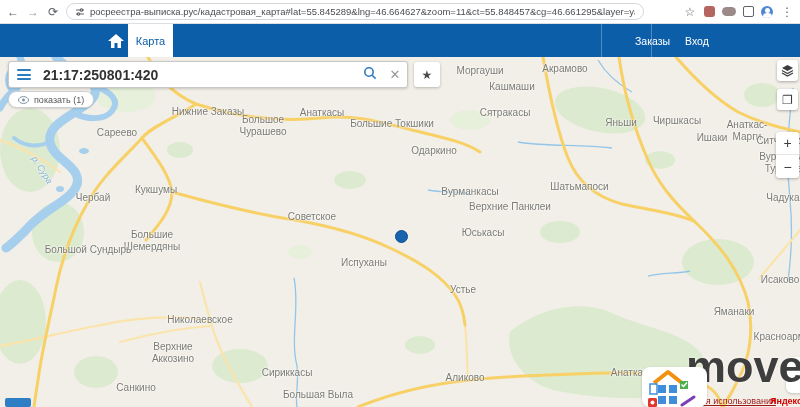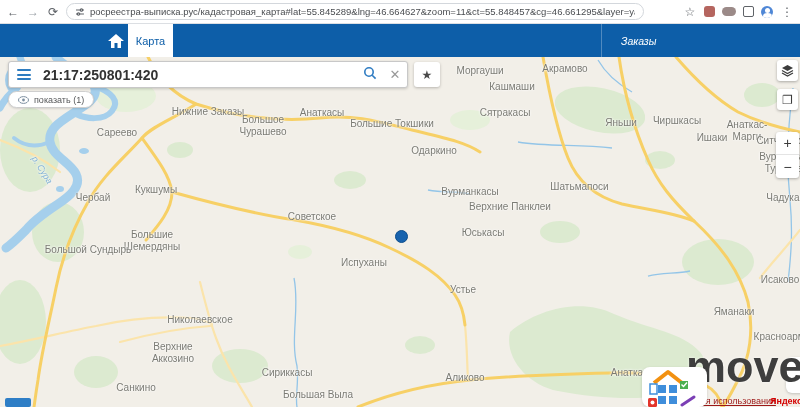--- a/index.html
+++ b/index.html
@@ -19,21 +19,21 @@
   .profile{width:12px;height:12px;border-radius:50%;background:#4f87d6;position:relative;overflow:hidden;}
   .profile::before{content:"";position:absolute;left:3.5px;top:2px;width:5px;height:5px;border-radius:50%;background:#fff;}
   .profile::after{content:"";position:absolute;left:1.5px;top:7.5px;width:9px;height:6px;border-radius:50%;background:#fff;}
 
   
   #appbar{position:absolute;left:0;top:24px;width:800px;height:33px;background:#0d5ea8;z-index:55;}
   #home-btn{position:absolute;left:104px;top:0;width:24px;height:33px;display:flex;align-items:center;justify-content:center;cursor:pointer;}
   #tab-map{position:absolute;left:128px;top:0;width:45px;height:33px;background:#fff;color:#0d5ea8;
     font-size:11px;display:flex;align-items:center;justify-content:center;cursor:pointer;}
   .appbar-item{position:absolute;top:0;height:33px;display:flex;align-items:center;gap:5px;color:#fff;
-    font-size:10.5px;padding:0 14px;border-left:1px solid rgba(255,255,255,.28);cursor:pointer;font-style:italic;}
+    font-size:10.5px;padding:0 28px;border-left:1px solid rgba(255,255,255,.28);cursor:pointer;}
   #orders-btn{left:601px;width:50px;}
   #login-btn{left:651px;width:48px;}
 
   
   #searchbar{position:absolute;left:8px;top:61px;width:400px;height:27px;background:#fff;border:1px solid #c8c8c8;
     border-radius:3px;box-shadow:0 1px 3px rgba(0,0,0,.18);display:flex;align-items:center;z-index:50;}
   #burger{width:30px;display:flex;flex-direction:column;gap:2.5px;align-items:center;cursor:pointer;}
   #burger i{display:block;width:14px;height:2px;background:#2e7cc0;border-radius:1px;}
   #search-input{flex:1;border:0;outline:0;font-size:14px;color:#333;background:transparent;padding:0 4px;font-weight:bold;}
   #search-go{width:26px;text-align:center;cursor:pointer;}
@@ -228,20 +228,27 @@
     </div>
     <div id="tab-map">Карта</div>
     <div id="orders-btn" class="appbar-item">
       <svg width="13" height="12" viewBox="0 0 13 12">
         <path d="M0 1 H2.2 L3.6 7.5 H10.6 L12.4 3 H3" stroke="#fff" stroke-width="1.3" fill="none"></path>
         <circle cx="4.6" cy="10" r="1.1" fill="#fff"></circle>
           <circle cx="9.6" cy="10" r="1.1" fill="#fff"></circle>
       </svg>
       <span>Заказы</span>
     </div>
+    <div id="login-btn" class="appbar-item">
+      <svg width="11" height="12" viewBox="0 0 11 12">
+        <circle cx="5.5" cy="3" r="2.6" fill="#fff"></circle>
+        <path d="M0.5 12 C0.5 8.5 10.5 8.5 10.5 12 Z" fill="#fff"></path>
+      </svg>
+      <span>Вход</span>
+    </div>
   </div>
 
   <div id="searchbar">
     <div id="burger">
         <i></i>
         <i></i>
         <i></i>
       </div>
     <input id="search-input" readonly="" value="21:17:250801:420" style="">
     <div id="search-go">

